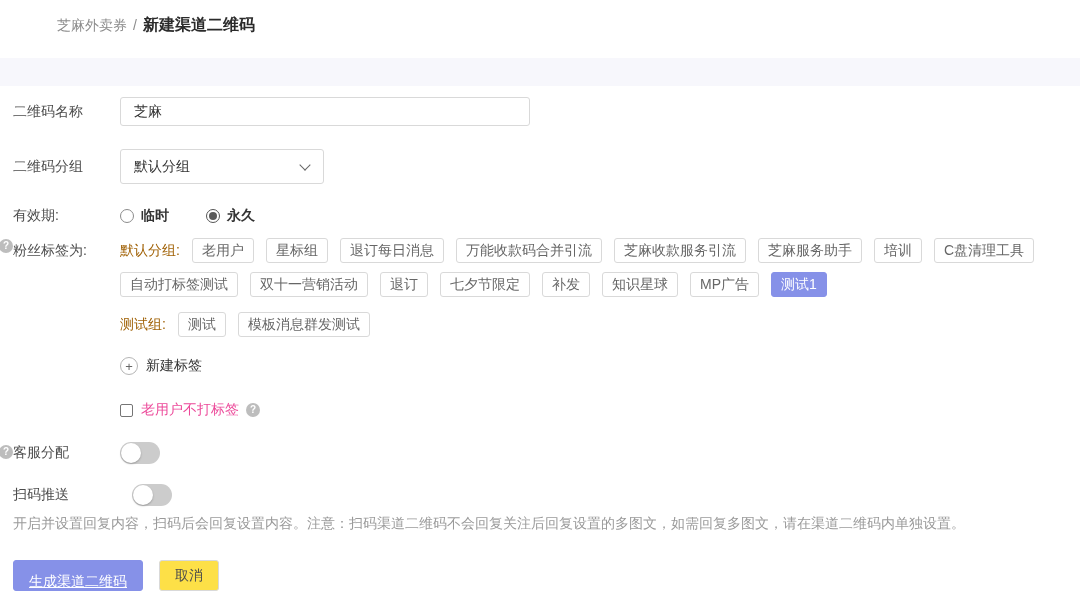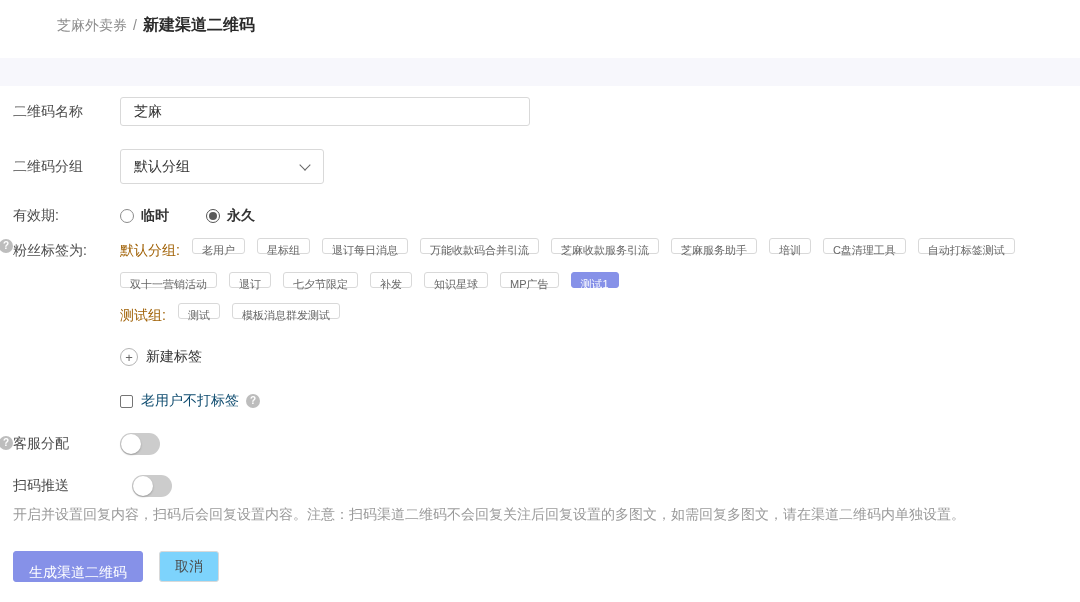--- a/index.html
+++ b/index.html
@@ -42,54 +42,54 @@
   .radio-option.checked .radio::after { content:""; position:absolute; inset:2px;
     border-radius:50%; background:#5a5a5a; }
   .radio-label { font-weight:bold; color:#333; }
 
   
   .row.tags { margin-bottom:0; }
   .row.tags .row-label { padding-top:4px; }
   .tags-col { flex:1; min-width:0; }
   .tag-group { display:flex; flex-wrap:wrap; margin-bottom:6px; }
   .group-label { font-size:14px; color:#a16207; line-height:25px; margin:0 12px 9px 0; white-space:nowrap; }
-  .tag { border:1px solid #d9d9d9; border-radius:3px; height:16px; line-height:23px;
-    padding:0 9px; font-size:11px; color:#666; margin:0 12px 9px 0; white-space:nowrap; cursor:pointer; }
+  .tag { border:1px solid #d9d9d9; border-radius:3px; height:25px; line-height:23px;
+    padding:0 9px; font-size:14px; color:#666; margin:0 12px 9px 0; white-space:nowrap; cursor:pointer; }
   .tag.selected { background:var(--accent); border-color:var(--accent); color:#fff; }
 
   .new-tag { display:flex; align-items:center; margin-top:11px; cursor:pointer; }
   .plus-circle { width:18px; height:18px; border:1px solid #b5b5b5; border-radius:50%;
     display:flex; align-items:center; justify-content:center; font-size:13px; color:#666;
     margin-right:8px; flex-shrink:0; }
   .new-tag-label { color:#333; }
 
   .checkbox-row { display:flex; align-items:center; margin-top:26px; }
   .checkbox { width:13px; height:13px; border:1px solid #757575; border-radius:2px;
     background:#fff; margin-right:8px; cursor:pointer; flex-shrink:0; }
-  .checkbox-label { color:#0c4a6e; }
+  .checkbox-label { color:#ec4899; }
   .checkbox-row .q-icon { margin-left:7px; }
 
   .q-icon { width:14px; height:14px; border-radius:50%; background:#bdbdbd; color:#fff;
     font-size:10px; font-weight:bold; display:inline-flex; align-items:center;
     justify-content:center; line-height:1; }
 
   .row.cs { margin-top:23px; margin-bottom:0; }
   .row.scan { margin-top:20px; margin-bottom:0;gap:12px; }
   .toggle { width:40px; height:22px; border-radius:11px; background:#ccc; position:relative; cursor:pointer; }
   .toggle .knob { position:absolute; left:1px; top:1px; width:20px; height:20px;
     border-radius:50%; background:#fff; box-shadow:0 1px 2px rgba(0,0,0,.25); }
 
   .help-text { margin-top:9px; font-size:14px; color:#9a9a9a; }
 
   .footer { display:flex; align-items:center; margin-top:27px; }
   .btn { height:31px; border-radius:3px; font-size:14px; cursor:pointer;
     font-family:"Liberation Sans","DejaVu Sans",sans-serif; }
   .btn-primary { min-width:128px; padding:12px 15px; background:var(--accent);
-    border:1px solid var(--accent); color:#fff; }
-  .btn-cancel { min-width:55px; padding:0 15px; background:#7dd3fc;
+    border:1px solid var(--accent); color:#fff;text-decoration:underline; }
+  .btn-cancel { min-width:55px; padding:0 15px; background:#fde047;
     border:1px solid #d9d9d9; color:#4c4c4c; margin-left:16px; }
 </style>
 </head>
 <body>
 
 <div>
 
   <div class="breadcrumb">
     <span>芝麻外卖券</span><span class="sep">/</span><span class="current">新建渠道二维码</span>
   </div>

